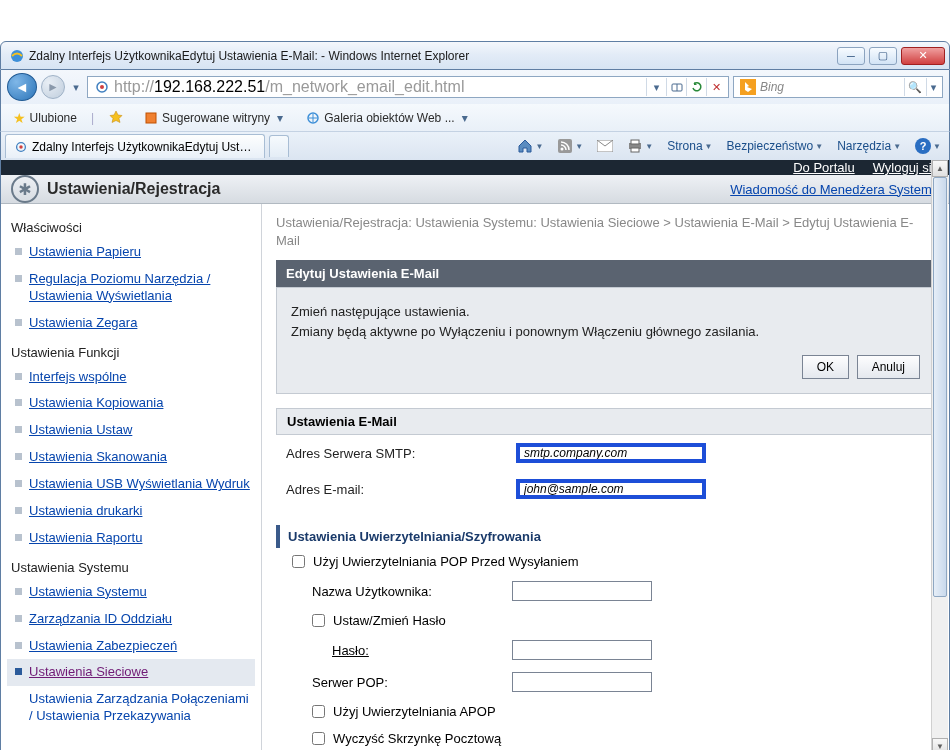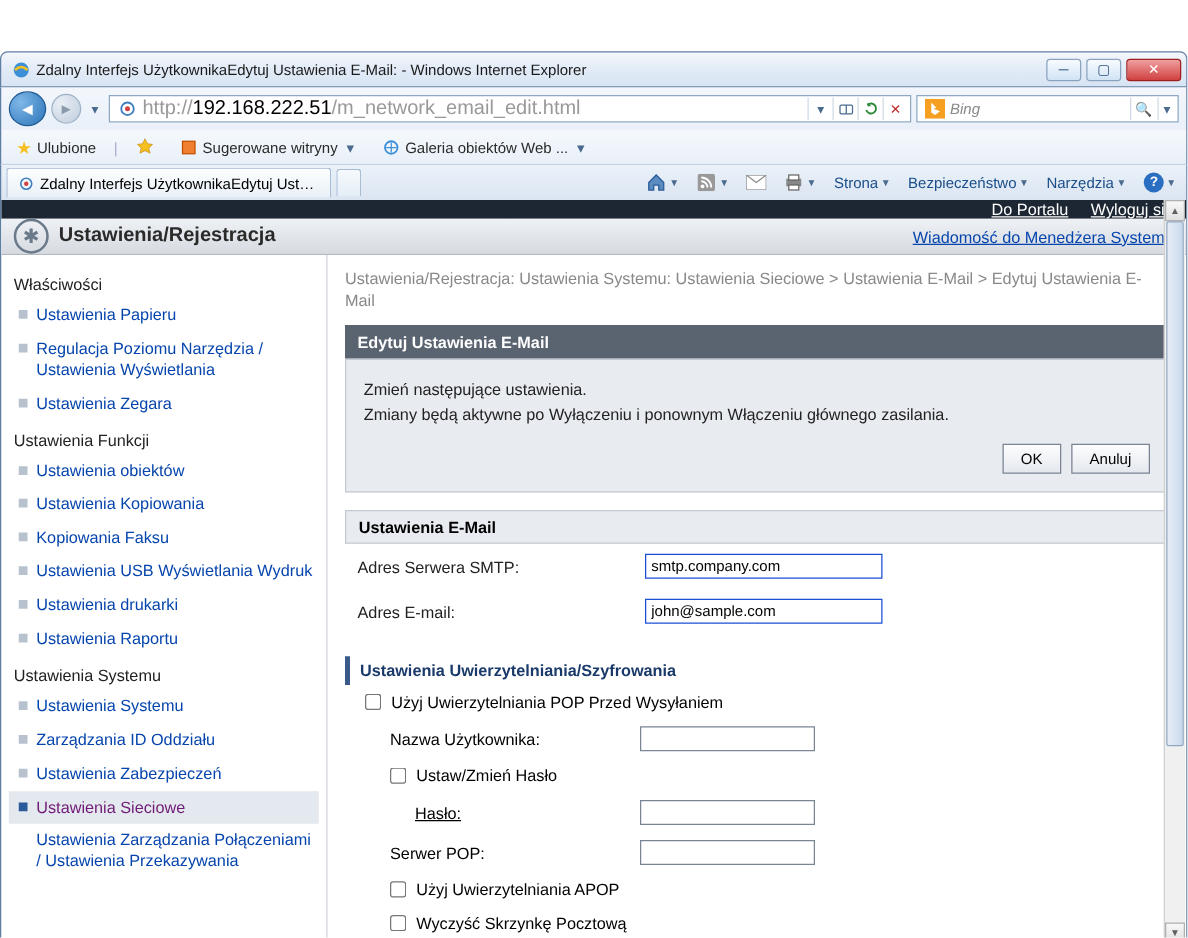--- a/index.html
+++ b/index.html
@@ -51,39 +51,39 @@
 .top-strip { height:26px; background:#1c2733; display:flex; align-items:center; justify-content:flex-end; padding:0 10px; gap:18px; }
 .top-strip a { color:#fff; text-decoration:underline; font-size:13px; }
 .header-strip { height:42px; background:linear-gradient(#eef1f5,#d6dbe1); border-bottom:1px solid #b1b9c1; display:flex; align-items:center; padding:0 10px; }
 .hdr-icon { width:28px; height:28px; border:2px solid #6a7a8a; border-radius:50%; margin-right:8px; display:flex; align-items:center; justify-content:center; color:#6a7a8a; font-size:16px; }
 .hdr-title { font-size:16px; font-weight:bold; color:#2a2a2a; flex:1; }
 .hdr-link { color:#0645ad; text-decoration:underline; font-size:13px; }
 
 .body-area { flex:1; display:flex; }
 .sidebar { width:261px; border-right:1px solid #d0d4da; padding:8px 6px; overflow-y:auto; }
 .side-group { font-size:13px; color:#222; margin:8px 0 4px 4px; }
-.side-item { display:flex; align-items:flex-start; padding:5px 4px 5px 22px; font-size:13px; color:#0645ad; position:relative; line-height:1.3; }
+.side-item { display:flex; align-items:flex-start; padding:5px 4px 5px 22px; font-size:13px; color:#0645ad; position:relative; line-height:1.3;text-decoration:underline; }
 .side-item::before { content:""; position:absolute; left:8px; top:9px; width:7px; height:7px; background:#b8c2ce; }
 .side-item.active { background:#e4e9f0; color:#701a75; }
 .side-item.active::before { background:#2a5a9a; }
 .side-sublink { padding:5px 4px 5px 22px; font-size:13px; color:#0645ad; line-height:1.3; }
 
 .main { flex:1; padding:10px 14px; overflow-y:auto; font-size:13px; }
 .breadcrumb { color:#888; margin-bottom:10px; line-height:1.4; }
 .breadcrumb .sep2 { color:#888; }
 .panel-title { background:#5a6370; color:#fff; padding:6px 10px; font-weight:bold; font-size:13px; }
 .info-box { background:#e8ebef; border:1px solid #c4cad2; padding:14px; }
 .info-text { margin-bottom:14px; line-height:1.5; color:#222; }
 .btn-row { text-align:right; }
 .btn { border:1px solid #7a8494; background:linear-gradient(#fdfdfe,#e4e8ee); padding:4px 14px; font-size:12px; margin-left:4px; }
 
 .section-head { background:#e8ebef; border:1px solid #c4cad2; padding:5px 10px; font-weight:bold; margin-top:14px; font-size:13px; }
 .field-row { display:flex; align-items:center; padding:8px 10px; }
 .field-label { width:230px; color:#222; }
-.field-input { width:190px; height:20px; border:1px solid #1d4ed8; padding:0 4px; font-size:12px; }
+.field-input { width:190px; height:20px; border:4px solid #1d4ed8; padding:0 4px; font-size:12px;font-style:italic; }
 
 .subsection-head { border-left:4px solid #3a5a8a; padding:4px 8px; font-weight:bold; color:#1a3a6a; margin-top:18px; font-size:13px; }
 .chk-row { padding:6px 10px 6px 16px; display:flex; align-items:center; gap:8px; }
 .indent-row { padding:6px 10px 6px 36px; display:flex; align-items:center; }
 .indent-row2 { padding:6px 10px 6px 56px; display:flex; align-items:center;text-decoration:underline; }
 .chk { width:13px; height:13px; }
 .ind-label { width:200px; }
 .ind-input { width:140px; height:20px; border:1px solid #7a8494; padding:0 4px; }
 
 .scrollbar-v { position:absolute; right:1px; top:0; bottom:0; width:17px; background:#f0f0f0; border-left:1px solid #d0d0d0; }
@@ -269,23 +269,24 @@
       <div class="hdr-title">Ustawienia/Rejestracja</div>
       <a class="hdr-link">Wiadomość do Menedżera Systemu</a>
     </div>
     <div class="body-area">
       <div class="sidebar">
         <div class="side-group">Właściwości</div>
         <div class="side-item">Ustawienia Papieru</div>
         <div class="side-item">Regulacja Poziomu Narzędzia / Ustawienia Wyświetlania</div>
         <div class="side-item">Ustawienia Zegara</div>
         <div class="side-group">Ustawienia Funkcji</div>
-        <div class="side-item">Ustawienia obiektów</div>
+        <div class="side-item">Interfejs wspólne</div>
         <div class="side-item">Ustawienia Kopiowania</div>
-        <div class="side-item">Kopiowania Faksu</div>
+        <div class="side-item">Ustawienia Ustaw</div>
+        <div class="side-item">Ustawienia Skanowania</div>
         <div class="side-item">Ustawienia USB Wyświetlania Wydruk</div>
         <div class="side-item">Ustawienia drukarki</div>
         <div class="side-item">Ustawienia Raportu</div>
         <div class="side-group">Ustawienia Systemu</div>
         <div class="side-item">Ustawienia Systemu</div>
         <div class="side-item">Zarządzania ID Oddziału</div>
         <div class="side-item">Ustawienia Zabezpieczeń</div>
         <div class="side-item active">Ustawienia Sieciowe</div>
         <div class="side-sublink">Ustawienia Zarządzania Połączeniami / Ustawienia Przekazywania</div>
       </div>

